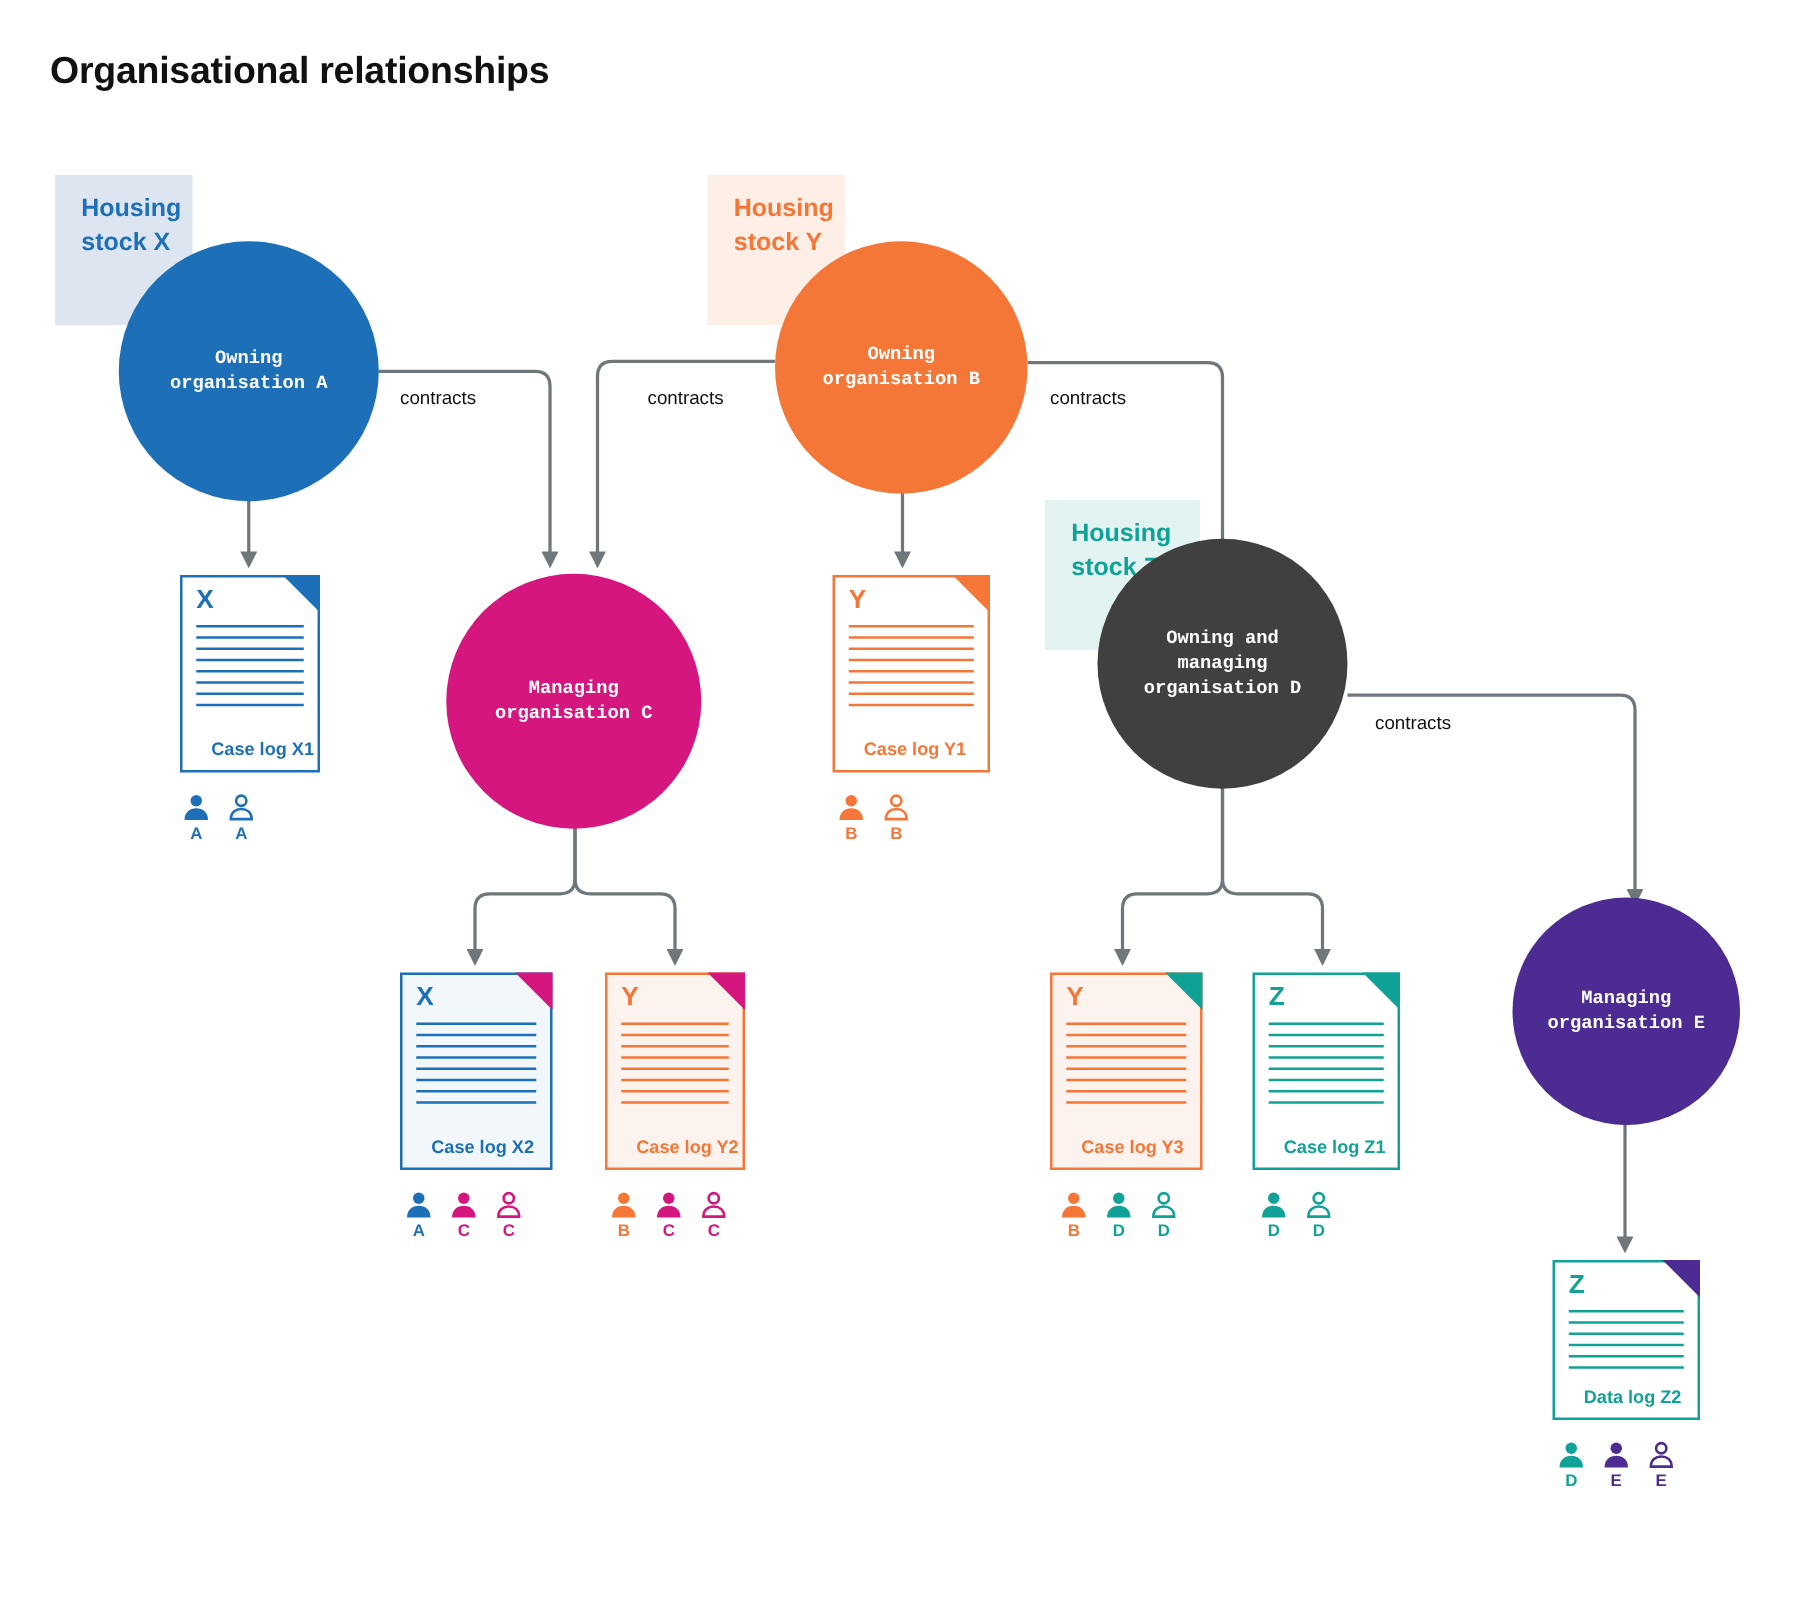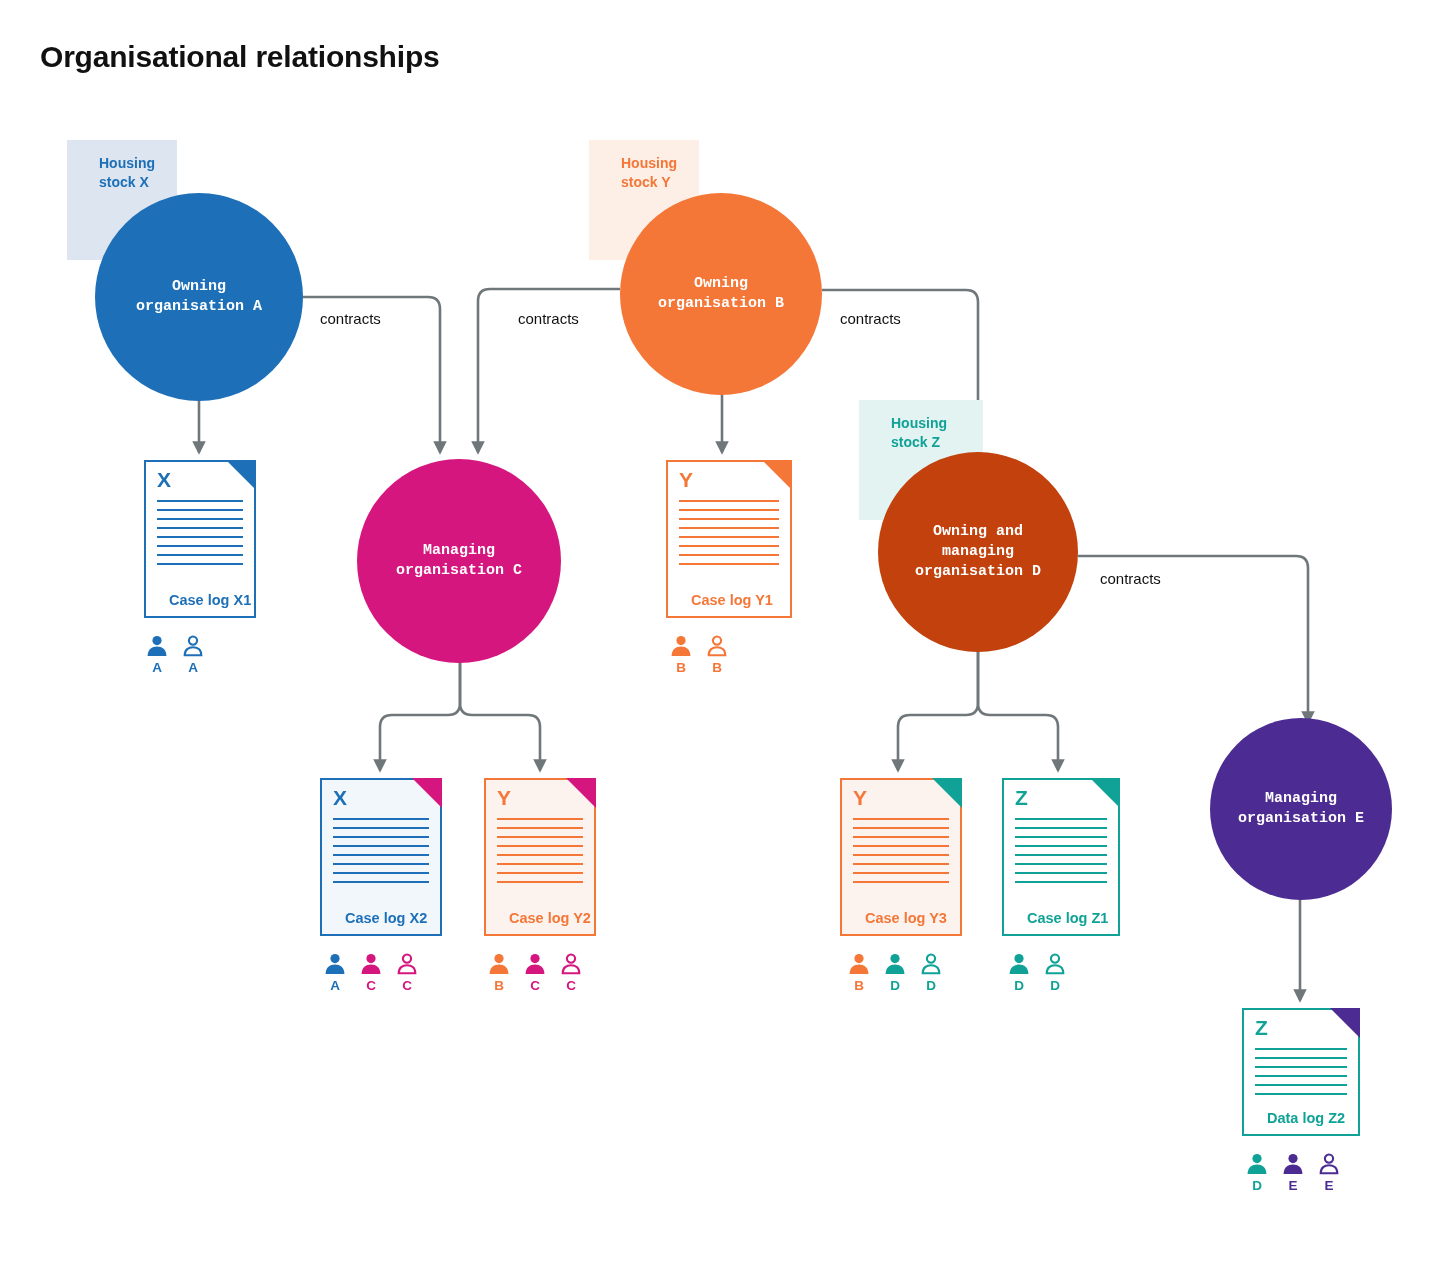--- a/index.html
+++ b/index.html
@@ -31,26 +31,25 @@
     left: 40px;
     top: 40px;
     font-size: 30px;
     font-weight: bold;
     color: #111111;
     letter-spacing: -0.2px;
   }
   
   .stock {
     position: absolute;
-    font-size: 14px;
+    font-size: 20px;
     font-weight: bold;
     line-height: 1.35;
-    padding: 14px 16px 16px 32px;
+    padding: 14px 16px 16px 21px;
     box-sizing: border-box;
-    margin-left: 23px;
   }
   
   .org {
     position: absolute;
     border-radius: 50%;
     color: #ffffff;
     font-size: 15px;
     font-weight: bold;
     line-height: 1.35;
     display: flex;
@@ -215,21 +214,21 @@
   <div class="org" style="left:620px; top:193px; width:202px; height:202px; background:#f47738;">
     <span style="white-space:pre-line;">Owning
 organisation B</span>
   </div>
 
   <div class="org" style="left:357px; top:459px; width:204px; height:204px; background:#d5167f;">
     <span style="white-space:pre-line;">Managing
 organisation C</span>
   </div>
 
-  <div class="org" style="left:878px; top:452px; width:200px; height:200px; background:#c2410c;align-items:center;">
+  <div class="org" style="left:878px; top:431px; width:200px; height:200px; background:#404040;align-items:center;">
     <span style="white-space:pre-line;">Owning and
 managing
 organisation D</span>
   </div>
 
   <div class="org" style="left:1210px; top:718px; width:182px; height:182px; background:#4c2c92;">
     <span style="white-space:pre-line;">Managing
 organisation E</span>
   </div>
 

